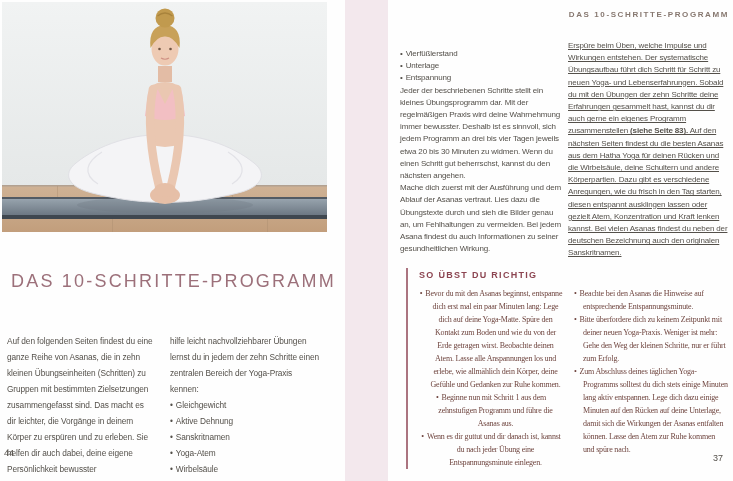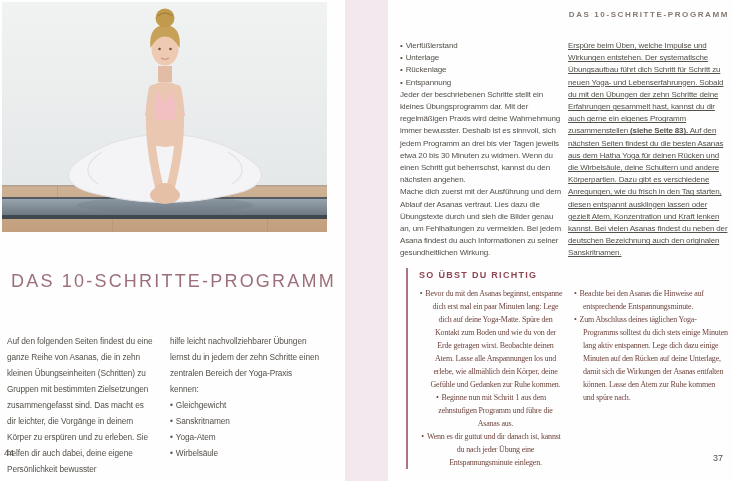--- a/index.html
+++ b/index.html
@@ -21,21 +21,21 @@
   .colL2{left:170px;top:333px;width:152px;}
   .col p{margin:0;}
   ul.plain{list-style:none;margin:0;padding:0;}
   ul.plain li{margin:0;padding-left:9px;text-indent:-9px;}
   .blt{margin-right:3px;}
 
   
   .runhead{position:absolute;right:4px;top:10px;font-size:8px;font-weight:bold;
            letter-spacing:1.6px;color:#877870;white-space:nowrap;}
   .colR{font-size:8px;line-height:12.2px;letter-spacing:-0.15px;}
-  .colR1{left:400px;top:40px;width:165px;}
+  .colR1{left:400px;top:48px;width:165px;}
   .colR2{left:568px;top:40px;width:163px;text-decoration:underline;}
   .colR p{margin:0;}
   .bold{font-weight:bold;}
 
   
   .infobox{position:absolute;left:406px;top:268px;width:322px;
            border-left:2px solid #ab7480;padding-left:11px;
            font-family:"Liberation Serif","DejaVu Serif",serif;color:#6f453f;}
   .boxtitle{font-family:"Liberation Sans","DejaVu Sans",sans-serif;
             font-size:9px;font-weight:bold;letter-spacing:1.3px;color:#8c4551;
@@ -119,58 +119,59 @@
     <div class="title">DAS 10-SCHRITTE-PROGRAMM</div>
 
     <div class="col colL1">
       <p>Auf den folgenden Seiten findest du eine ganze Reihe von Asanas, die in zehn kleinen Übungseinheiten (Schritten) zu Gruppen mit bestimmten Zielsetzungen zusammengefasst sind. Das macht es dir leichter, die Vorgänge in deinem Körper zu erspüren und zu erleben. Sie helfen dir auch dabei, deine eigene Persönlichkeit bewusster wahrzunehmen und so dein Menschsein besser zu erfahren. Mit-</p>
     </div>
 
     <div class="col colL2">
       <p>hilfe leicht nachvollziehbarer Übungen lernst du in jedem der zehn Schritte einen zentralen Bereich der Yoga-Praxis kennen:</p>
       <ul class="plain">
         <li><span class="blt">•</span><span>Gleichgewicht</span></li>
+        <li><span class="blt">•</span><span>Aktive Dehnung</span></li>
         <li><span class="blt">•</span><span>Sanskritnamen</span></li>
         <li><span class="blt">•</span><span>Yoga-Atem</span></li>
         <li><span class="blt">•</span><span>Wirbelsäule</span></li>
       </ul>
     </div>
 
     <div class="pagenum pn36">44</div>
   </div>
 
   <div>
 
     <div class="runhead">DAS 10-SCHRITTE-PROGRAMM</div>
 
     <div class="col colR colR1">
       <ul class="plain">
         <li><span class="blt">•</span><span>Vierfüßlerstand</span></li>
         <li><span class="blt">•</span><span>Unterlage</span></li>
-        <li><span class="blt">•</span><span>Rückenlage</span></li>
         <li><span class="blt">•</span><span>Entspannung</span></li>
       </ul>
       <p>Jeder der beschriebenen Schritte stellt ein kleines Übungsprogramm dar. Mit der regelmäßigen Praxis wird deine Wahrnehmung immer bewusster. Deshalb ist es sinnvoll, sich jedem Programm an drei bis vier Tagen jeweils etwa 20 bis 30 Minuten zu widmen. Wenn du einen Schritt gut beherrschst, kannst du den nächsten angehen.</p>
       <p>Mache dich zuerst mit der Ausführung und dem Ablauf der Asanas vertraut. Lies dazu die Übungstexte durch und sieh die Bilder genau an, um Fehlhaltungen zu vermeiden. Bei jedem Asana findest du auch Informationen zu seiner gesundheitlichen Wirkung.</p>
     </div>
 
     <div class="col colR colR2">
       <p><span>Erspüre beim Üben, welche Impulse und Wirkungen entstehen. Der systematische Übungsaufbau führt dich Schritt für Schritt zu neuen Yoga- und Lebenserfahrungen. Sobald du mit den Übungen der zehn Schritte deine Erfahrungen gesammelt hast, kannst du dir auch gerne ein eigenes Programm zusammenstellen </span><span class="bold">(siehe Seite 83).</span><span> Auf den nächsten Seiten findest du die besten Asanas aus dem Hatha Yoga für deinen Rücken und die Wirbelsäule, deine Schultern und andere Körperpartien. Dazu gibt es verschiedene Anregungen, wie du frisch in den Tag starten, diesen entspannt ausklingen lassen oder gezielt Atem, Konzentration und Kraft lenken kannst. Bei vielen Asanas findest du neben der deutschen Bezeichnung auch den originalen Sanskritnamen.</span></p>
     </div>
 
     <div class="infobox">
       <div class="boxtitle">SO ÜBST DU RICHTIG</div>
       <div class="boxcols">
         <ul class="plain boxcol boxcol1">
           <li><span class="blt">•</span><span>Bevor du mit den Asanas beginnst, entspanne dich erst mal ein paar Minuten lang: Lege dich auf deine Yoga-Matte. Spüre den Kontakt zum Boden und wie du von der Erde getragen wirst. Beobachte deinen Atem. Lasse alle Anspannungen los und erlebe, wie allmählich dein Körper, deine Gefühle und Gedanken zur Ruhe kommen.</span></li>
           <li><span class="blt">•</span><span>Beginne nun mit Schritt 1 aus dem zehnstufigen Programm und führe die Asanas aus.</span></li>
           <li><span class="blt">•</span><span>Wenn es dir guttut und dir danach ist, kannst du nach jeder Übung eine Entspannungsminute einlegen.</span></li>
         </ul>
         <ul class="plain boxcol boxcol2">
           <li><span class="blt">•</span><span>Beachte bei den Asanas die Hinweise auf entsprechende Entspannungsminute.</span></li>
+          <li><span class="blt">•</span><span>Bitte überfordere dich zu keinem Zeitpunkt mit deiner neuen Yoga-Praxis. Weniger ist mehr: Gehe den Weg der kleinen Schritte, nur er führt zum Erfolg.</span></li>
           <li><span class="blt">•</span><span>Zum Abschluss deines täglichen Yoga-Programms solltest du dich stets einige Minuten lang aktiv entspannen. Lege dich dazu einige Minuten auf den Rücken auf deine Unterlage, damit sich die Wirkungen der Asanas entfalten können. Lasse den Atem zur Ruhe kommen und spüre nach.</span></li>
         </ul>
       </div>
     </div>
 
     <div class="pagenum pn37">37</div>
   </div>
 
 </div>
 

